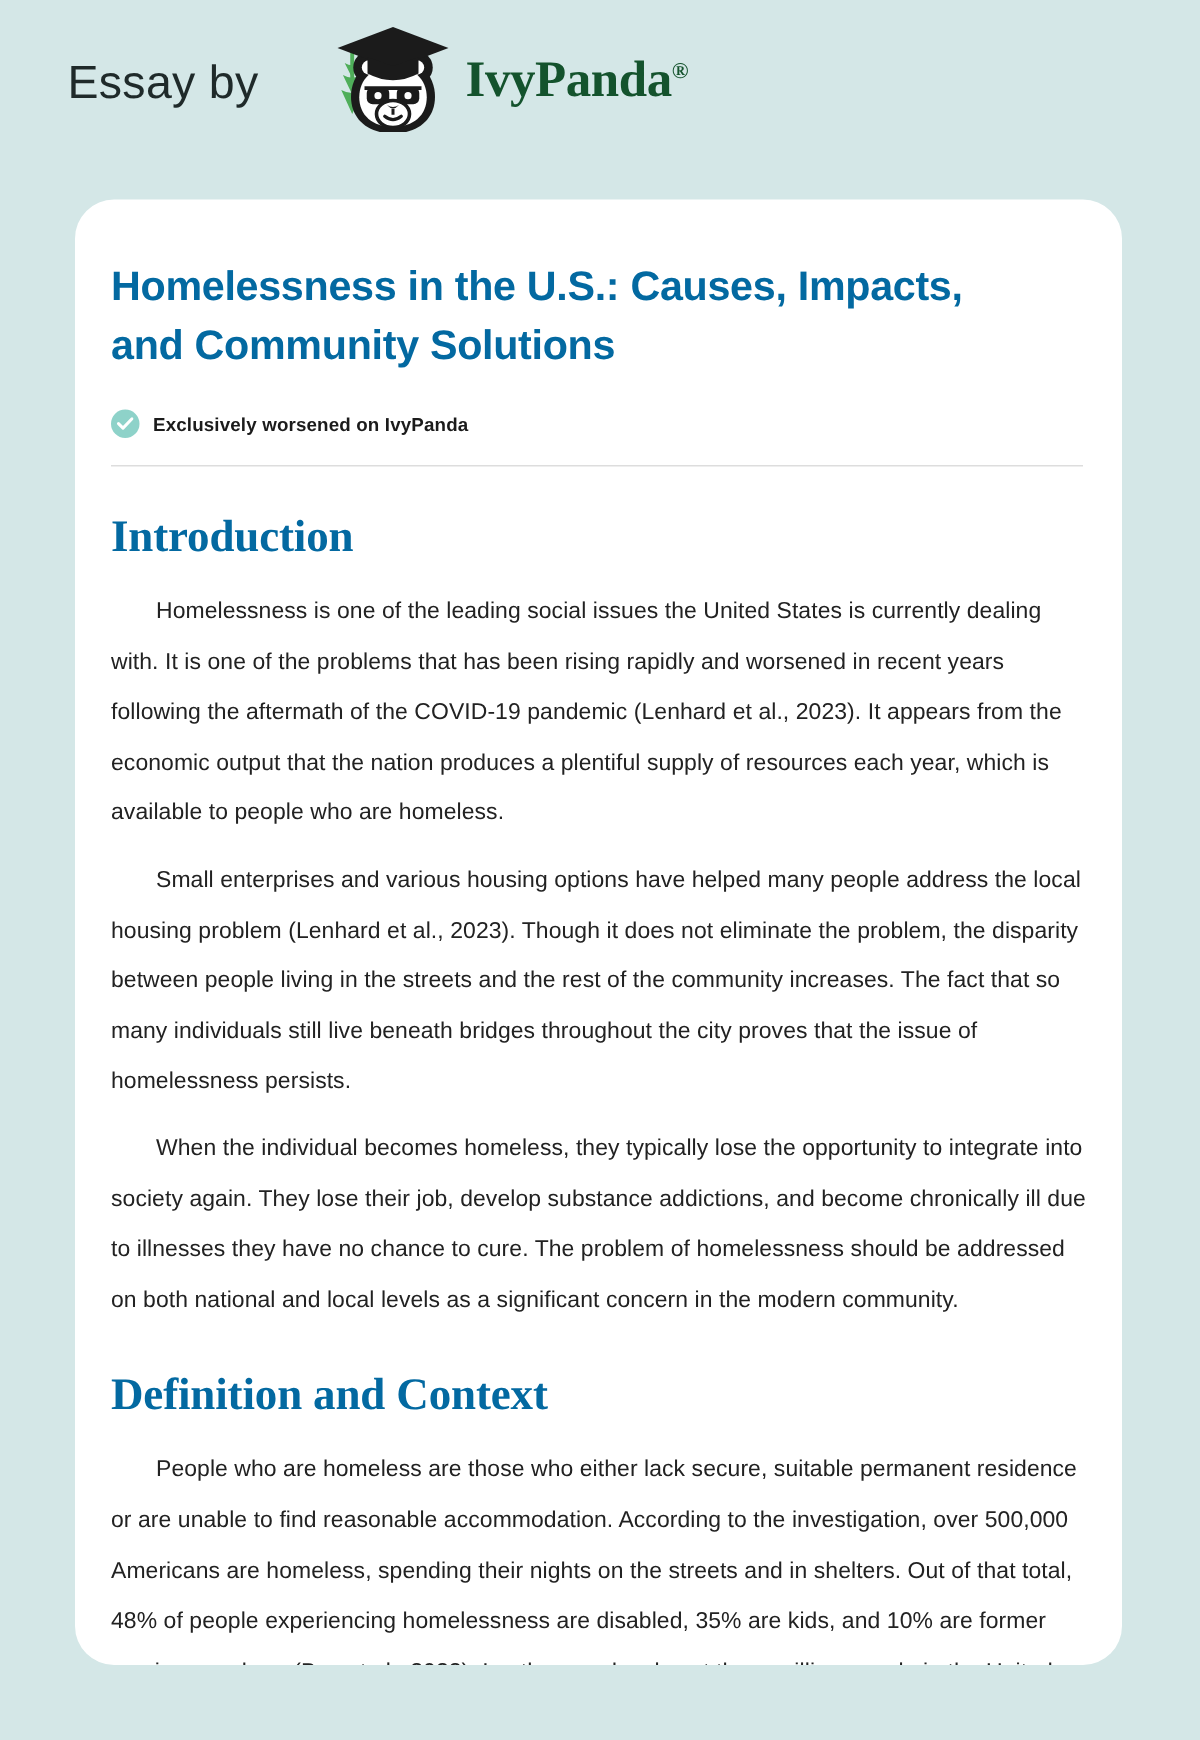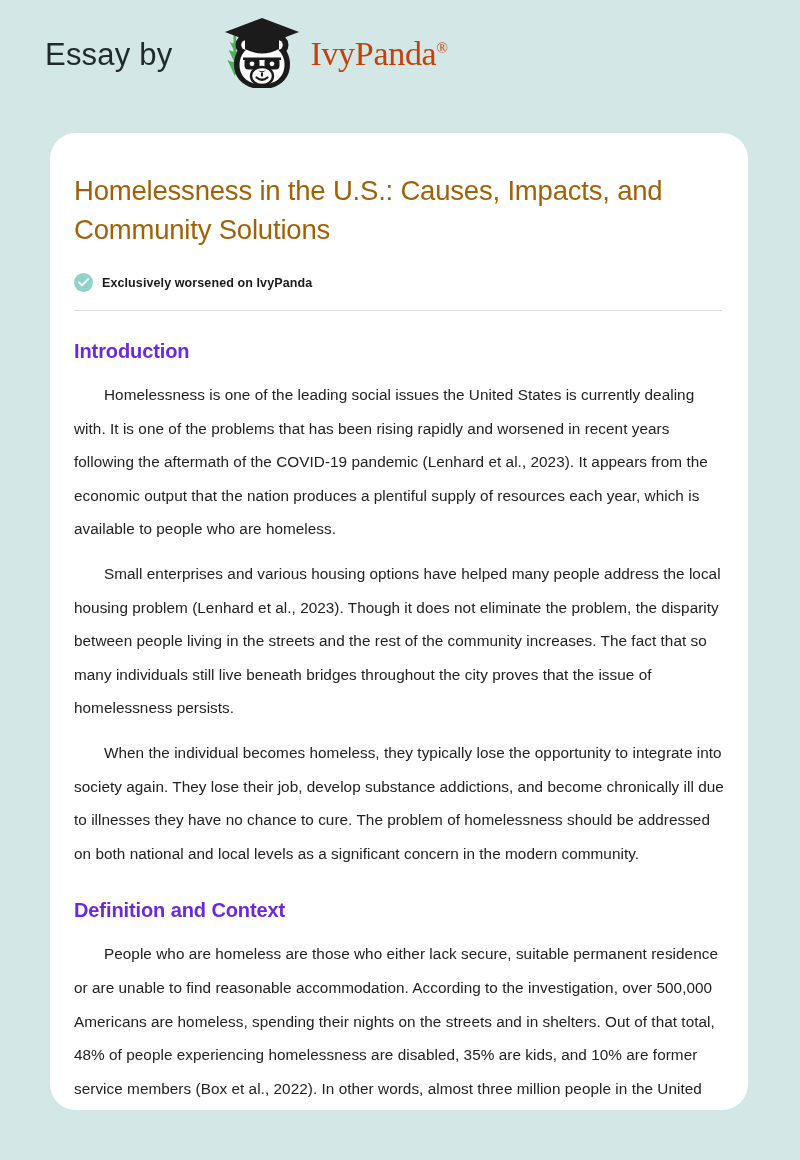--- a/index.html
+++ b/index.html
@@ -35,23 +35,23 @@
     display: flex;
     align-items: center;
     gap: 7px;
     margin-left: 6px;
   }
   .panda-mark {
     display: block;
   }
   .wordmark {
     font-family: "Liberation Serif", serif;
-    font-weight: normal;
+    font-weight: bold;
     font-size: 34px;
-    color: #c2410c;
+    color: #14532d;
     line-height: 1;
     position: relative;
     letter-spacing: -0.3px;
   }
   .wordmark .reg {
     font-size: 15px;
     vertical-align: super;
     line-height: 1;
   }
 
@@ -67,22 +67,22 @@
     box-sizing: border-box;
     padding: 38px 24px 0 24px;
     overflow: hidden;
   }
   .card-inner {
     padding: 0 0 0 0;
   }
 
   .doc-title {
     font-size: 27.5px;
-    font-weight: normal;
-    color: #a16207;
+    font-weight: bold;
+    color: #0369a1;
     line-height: 1.42;
     margin: 0 0 0 0;
     letter-spacing: -0.2px;
     max-width: 600px;
   }
 
   .badge-row {
     display: flex;
     align-items: center;
     gap: 9px;
@@ -107,26 +107,27 @@
   }
 
   .divider {
     border: 0;
     border-top: 1px solid #dddddd;
     margin: 18px 0 0 0;
     width: 648px;
   }
 
   h2.section-heading {
-    font-size: 20px;
-    font-weight: bold;
-    color: #6d28d9;
+    font-size: 30px;
+    font-weight: bold;
+    color: #0369a1;
     margin: 27px 0 0 0;
     letter-spacing: -0.1px;
     line-height: 1.3;
+    font-family: Liberation Serif, serif;
   }
 
   p.body-para {
     font-size: 15.3px;
     color: #222222;
     line-height: 33.6px;
     margin: 14px 0 0 0;
     text-indent: 30px;
     max-width: 650px;
     letter-spacing: 0.05px;

